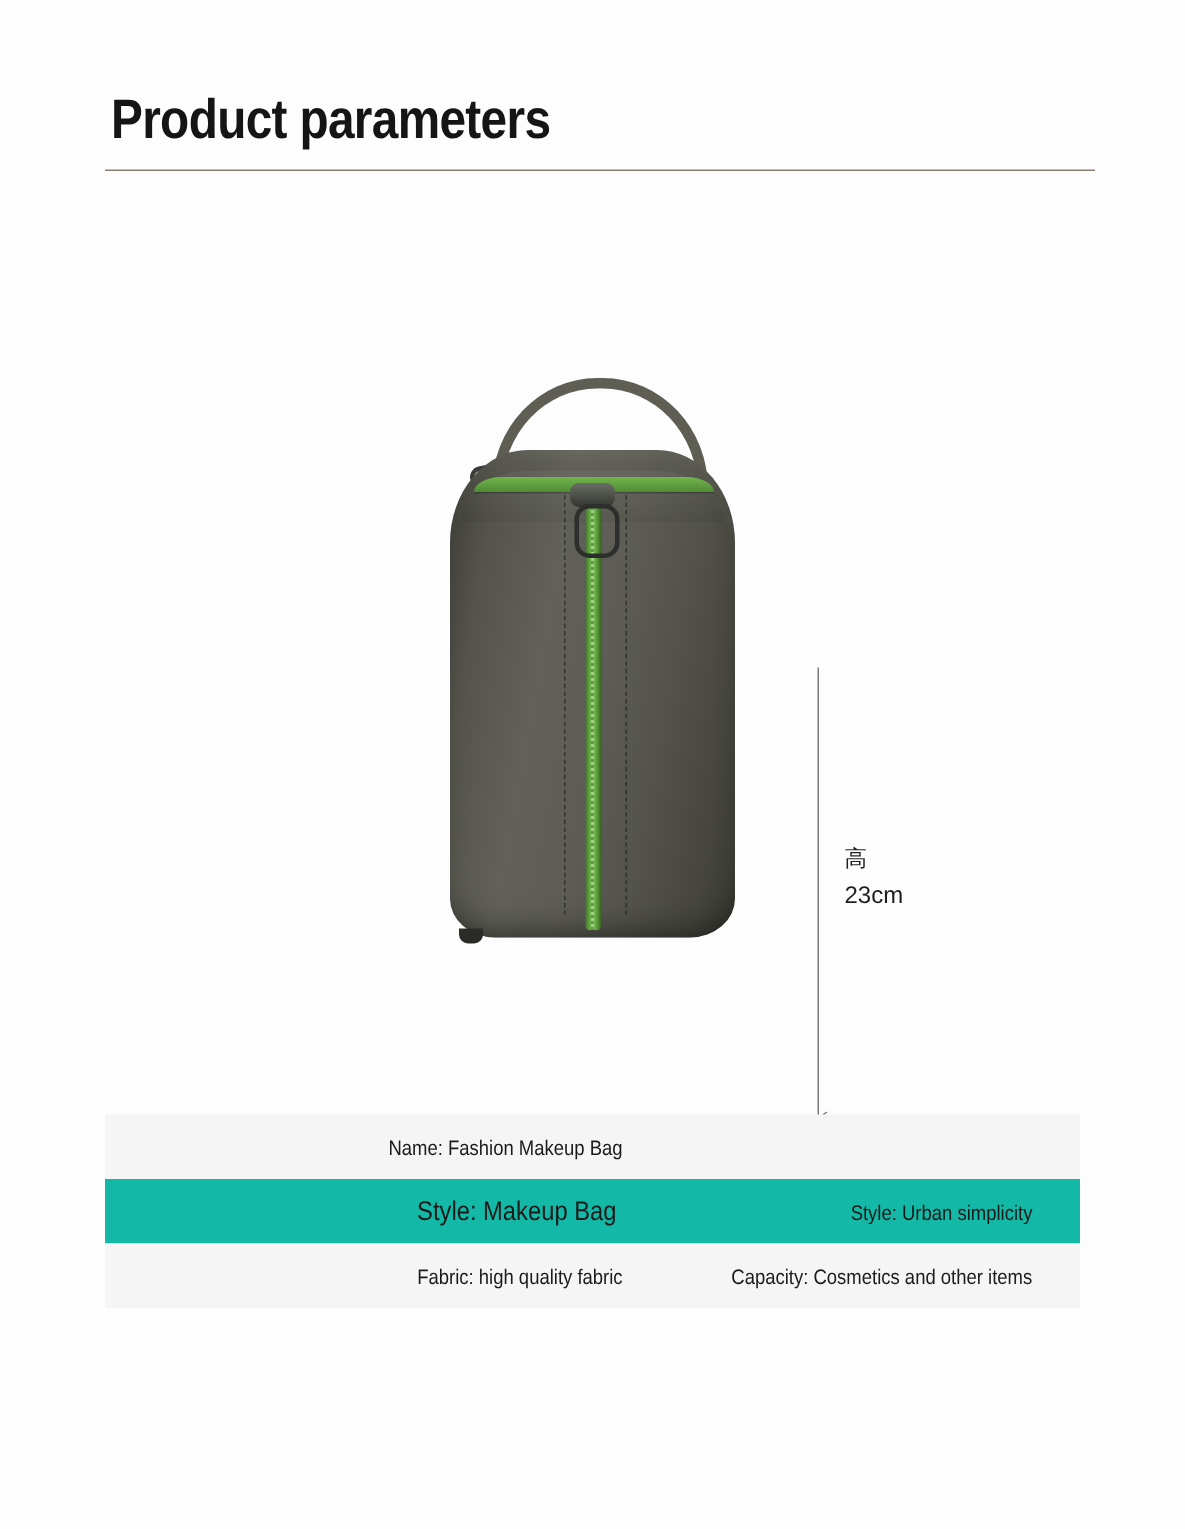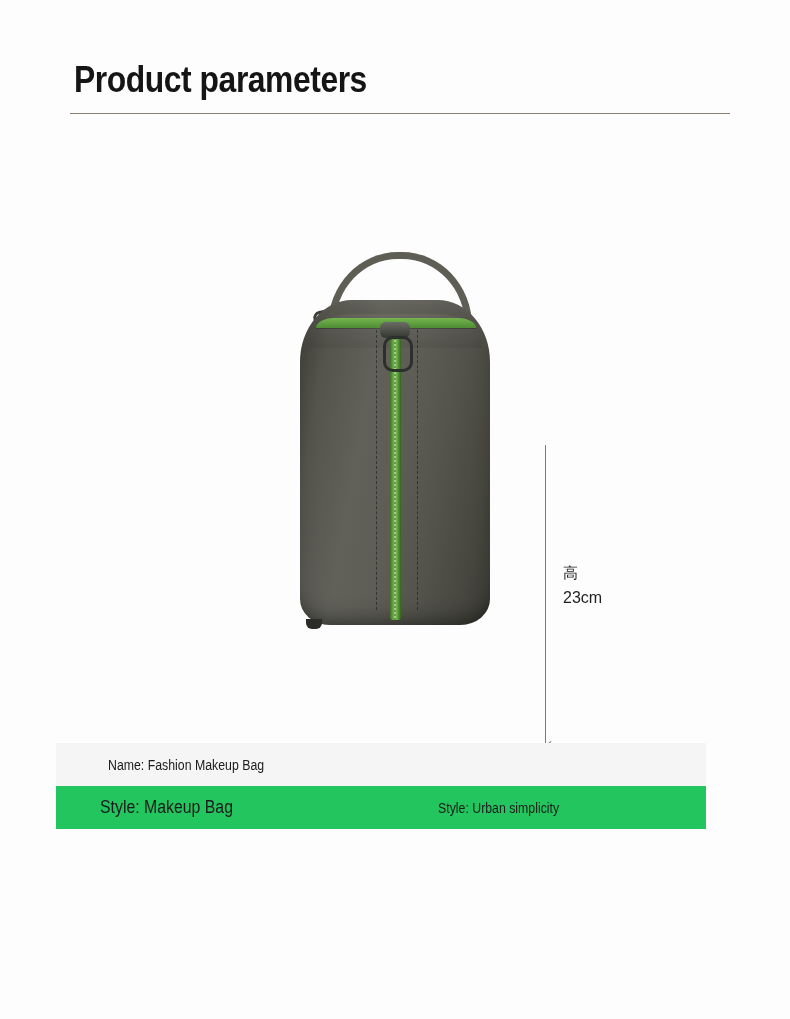--- a/index.html
+++ b/index.html
@@ -242,30 +242,31 @@
     text-align: center;
     font-size: 10px;
     color: #3a3a3a;
     transform: scaleX(0.93);
     letter-spacing: 0.1px;
   }
 
   
   .spec-table {
     position: absolute;
-    left: 56px;
+    left: 70px;
     top: 743px;
     width: 650px;
+    text-align: right;
   }
   .spec-row {
     position: relative;
     display: flex;
     align-items: center;
     height: 43px;
-    background: #22c55e;
+    background: #14b8a6;
   }
   .spec-row.shaded { background: #f5f5f5; }
   .spec-cell {
     white-space: nowrap;
     color: #1b1b1b;
     transform: scaleX(0.88);
     transform-origin: left center;
   }
   .spec-cell.left  { width: 362px; }
   .spec-cell.right { width: 288px; }
@@ -319,13 +320,17 @@
 
 <div class="spec-table">
     <div class="spec-row shaded pad-a">
       <div class="spec-cell left sz-sm">Name: Fashion Makeup Bag</div>
       <div class="spec-cell right sz-sm"></div>
     </div>
     <div class="spec-row pad-b">
       <div class="spec-cell left sz-md">Style: Makeup Bag</div>
       <div class="spec-cell right sz-sm">Style: Urban simplicity</div>
     </div>
+    <div class="spec-row shaded pad-a">
+      <div class="spec-cell left sz-sm">Fabric: high quality fabric</div>
+      <div class="spec-cell right sz-sm">Capacity: Cosmetics and other items</div>
+    </div>
   </div>
 
 </body></html>

